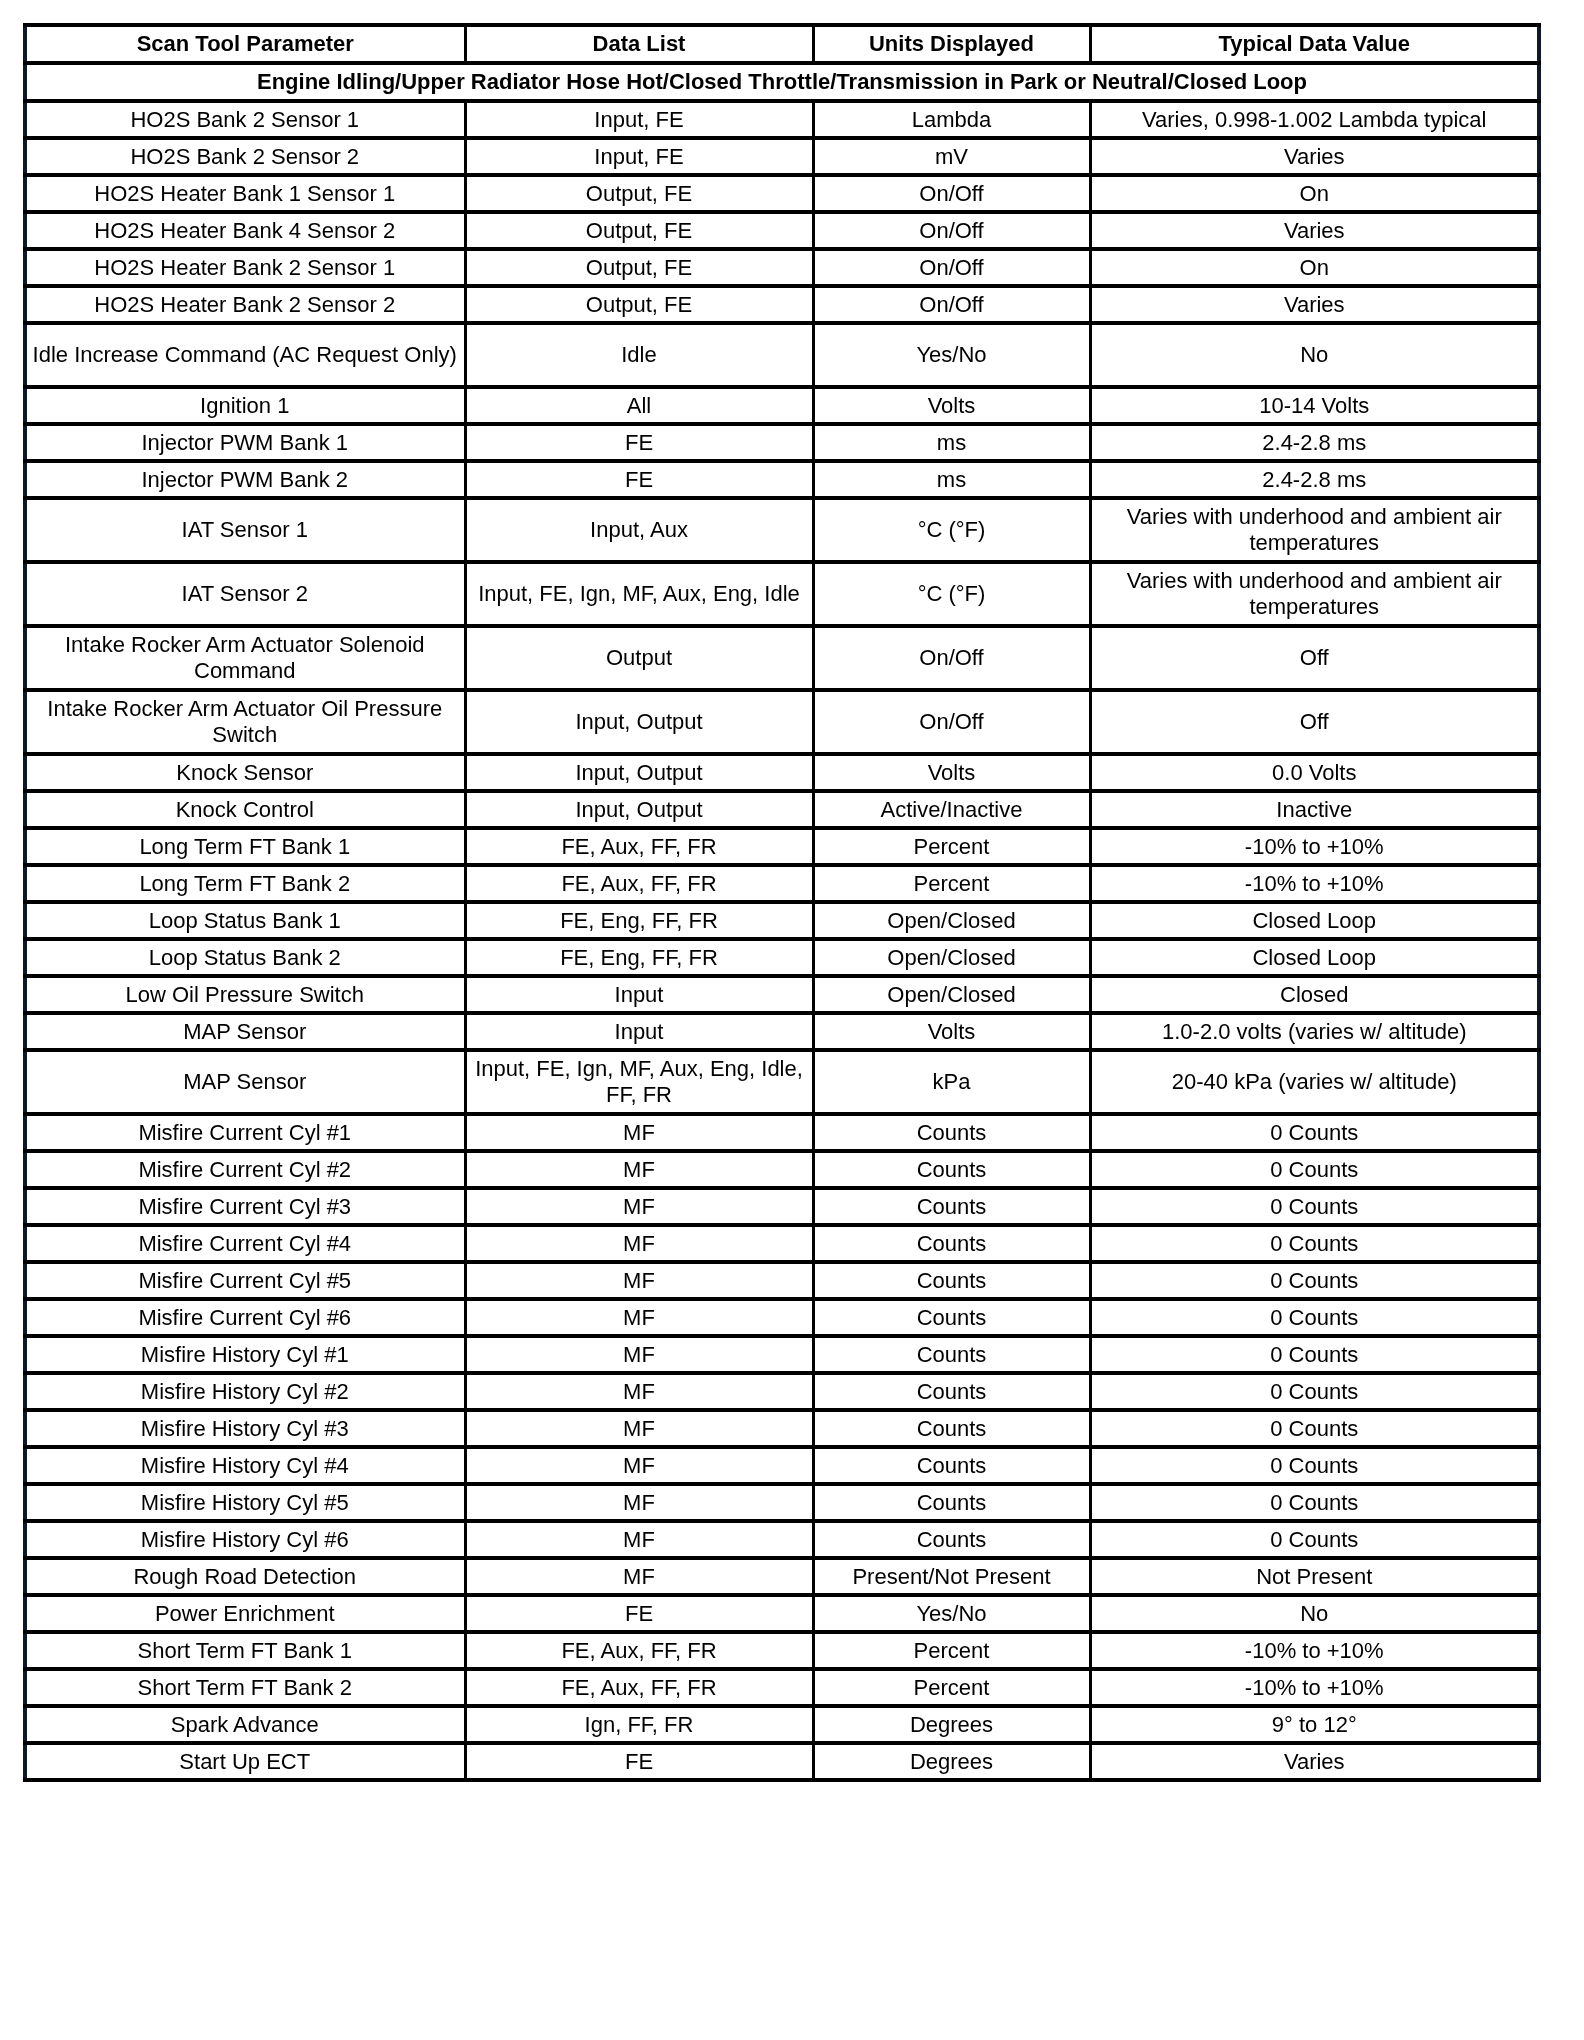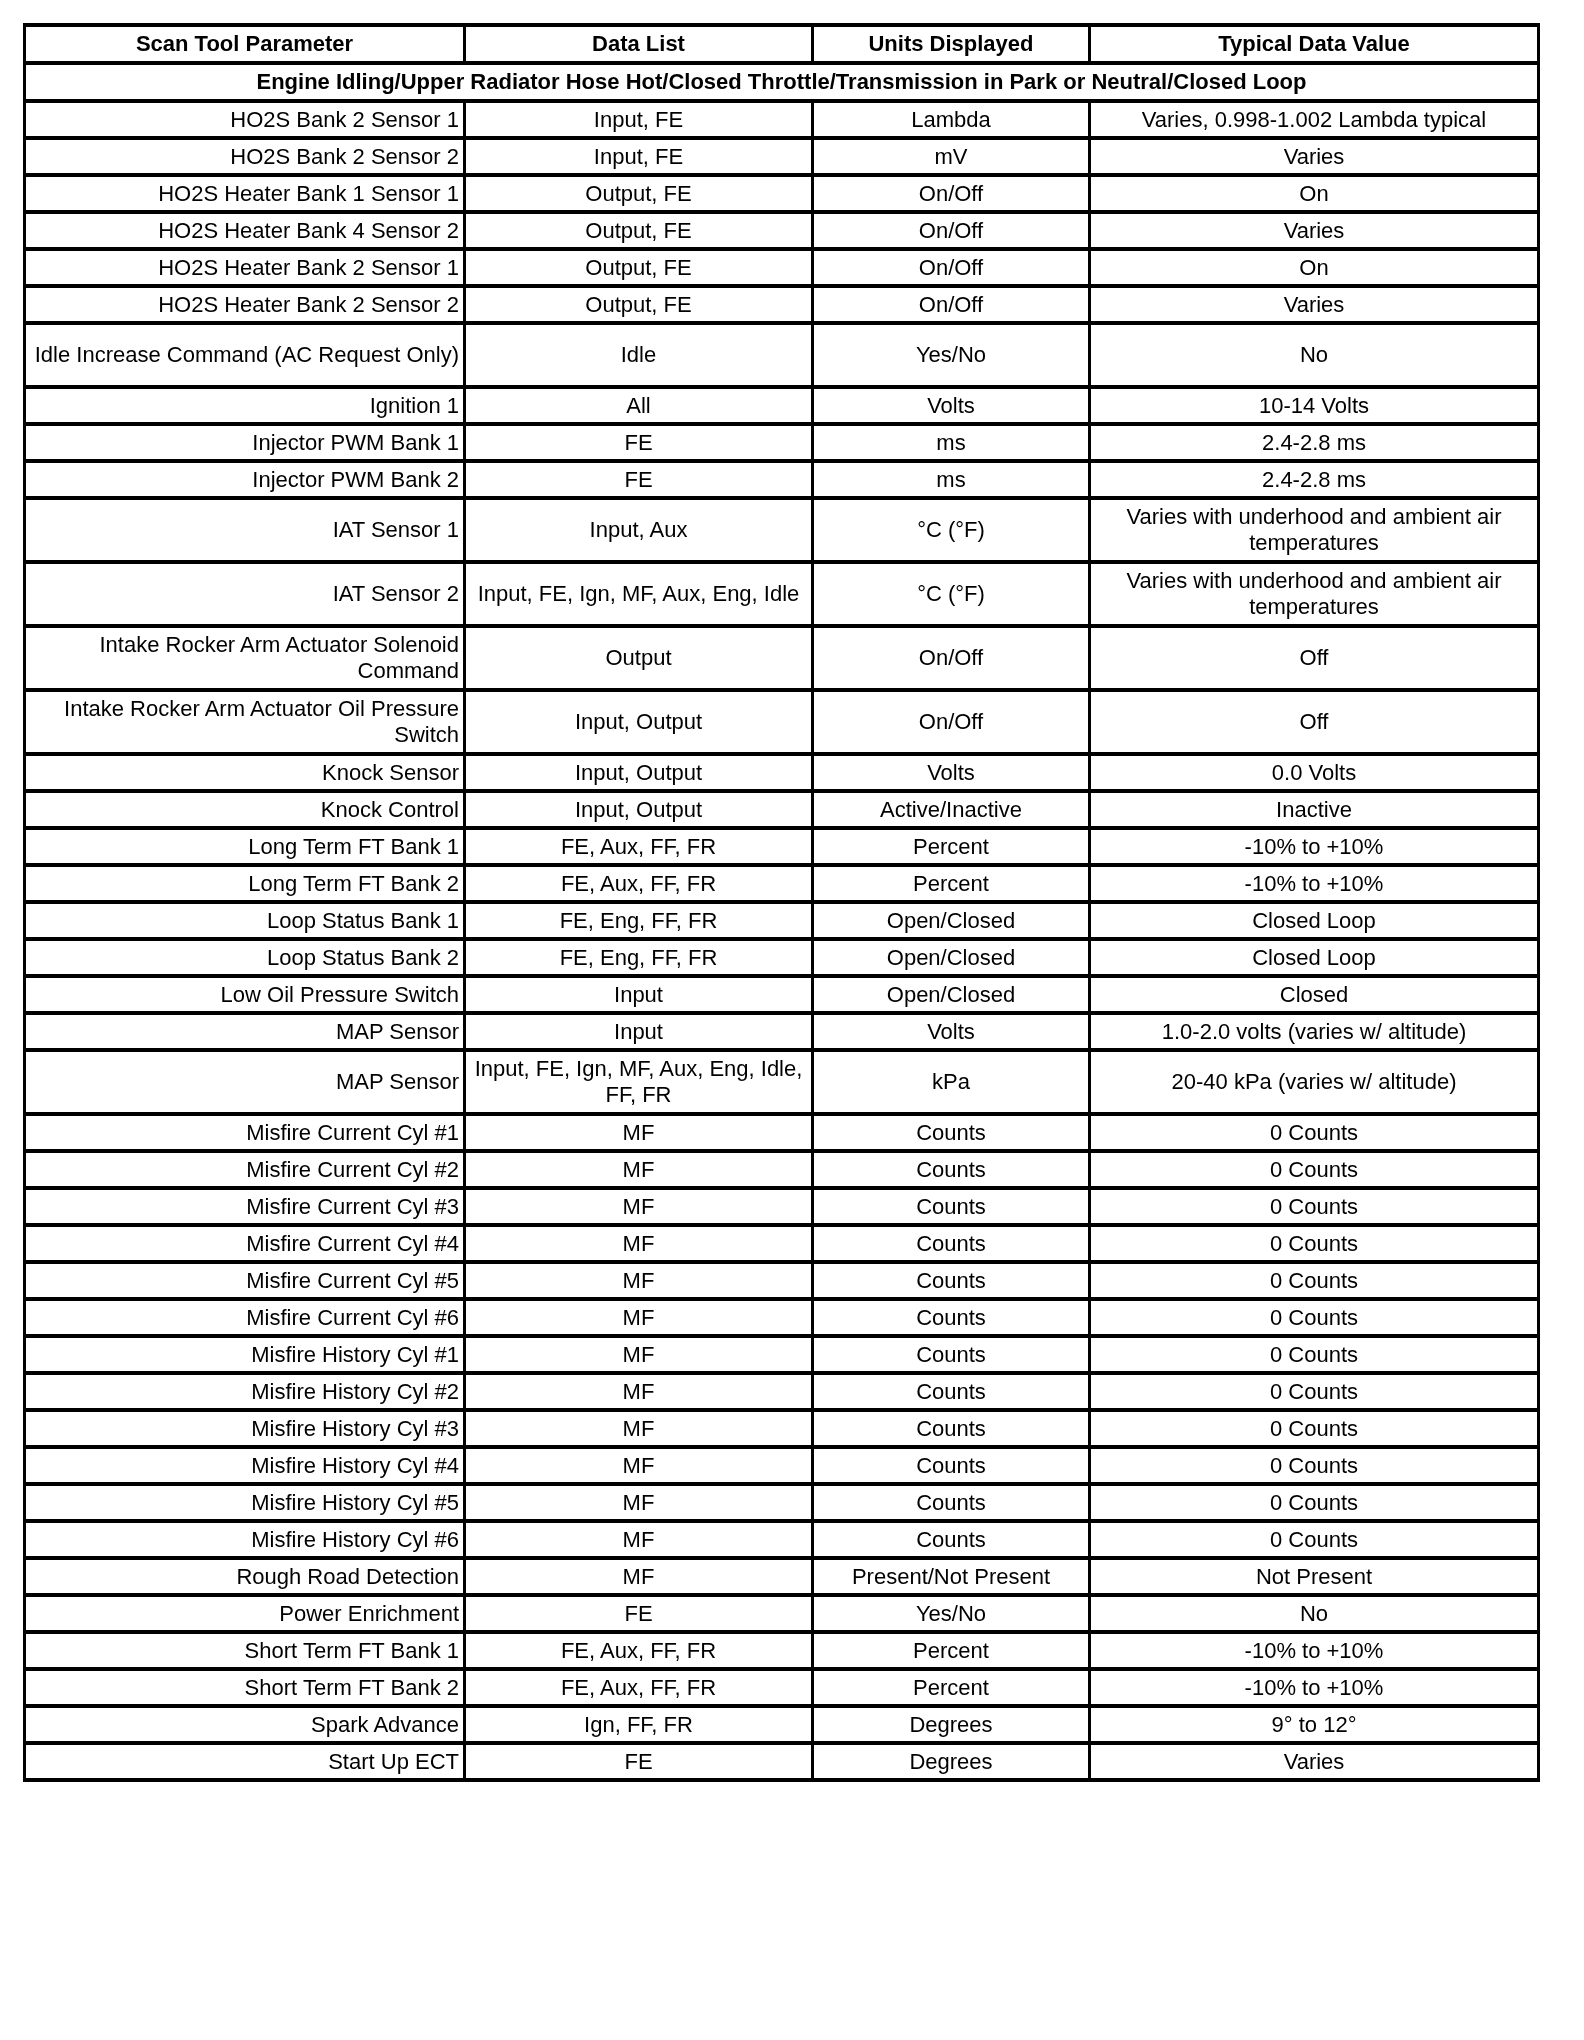--- a/index.html
+++ b/index.html
@@ -17,21 +17,21 @@
   .table-wrap {
     position: absolute;
     left: 23px;
     top: 23px;
     width: 1514px;
   }
   table.scan {
     border-collapse: collapse;
     width: 1514px;
     table-layout: fixed;
-    border: 2px solid #0f172a;
+    border: 4px solid #0f172a;
   }
   table.scan col.c1 { width: 440px; }
   table.scan col.c2 { width: 348px; }
   table.scan col.c3 { width: 277px; }
   table.scan col.c4 { width: 449px; }
   table.scan th, table.scan td {
     border-left: 3px solid #000000;
     border-right: 3px solid #000000;
     border-top: 4px solid #000000;
     border-bottom: 4px solid #000000;
@@ -50,21 +50,21 @@
     font-weight: bold;
     height: 34px;
   }
   table.scan tr.single td {
     height: 33px;
   }
   table.scan tr.double td {
     height: 60px;
   }
   table.scan td.param {
-    text-align: right;
+    text-align: center;
     padding-left: 3px;
   }
 </style>
 </head>
 <body>
 
 <div class="table-wrap">
   <table class="scan">
     <colgroup>
       <col class="c1">

